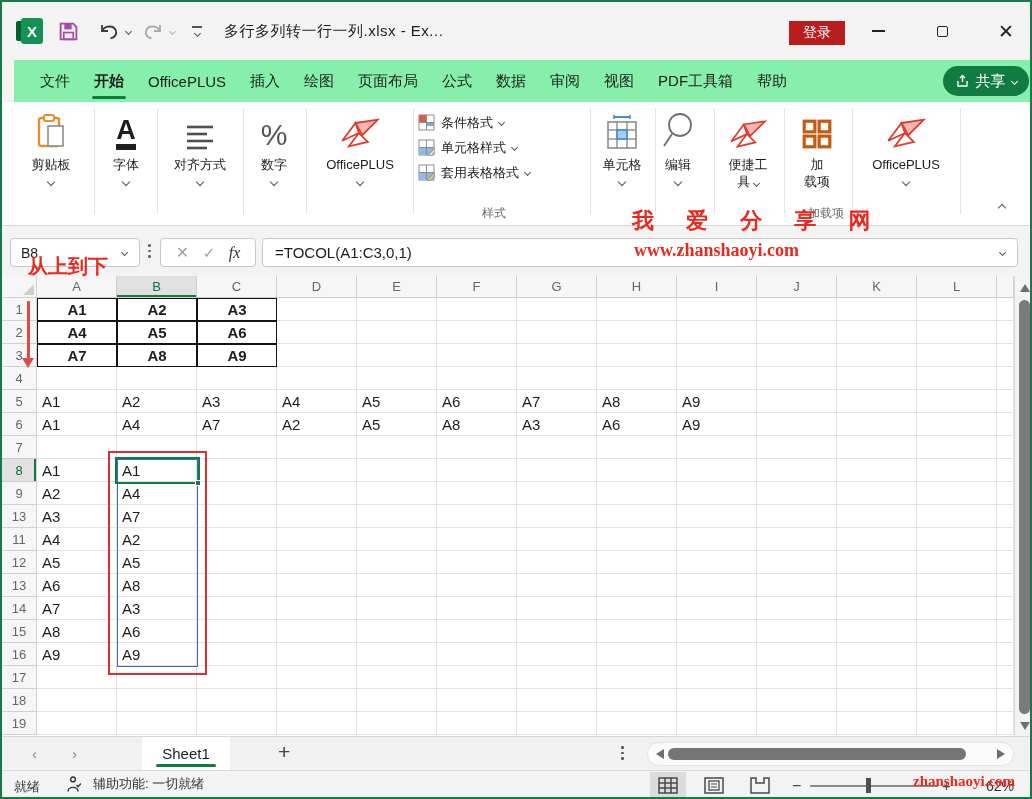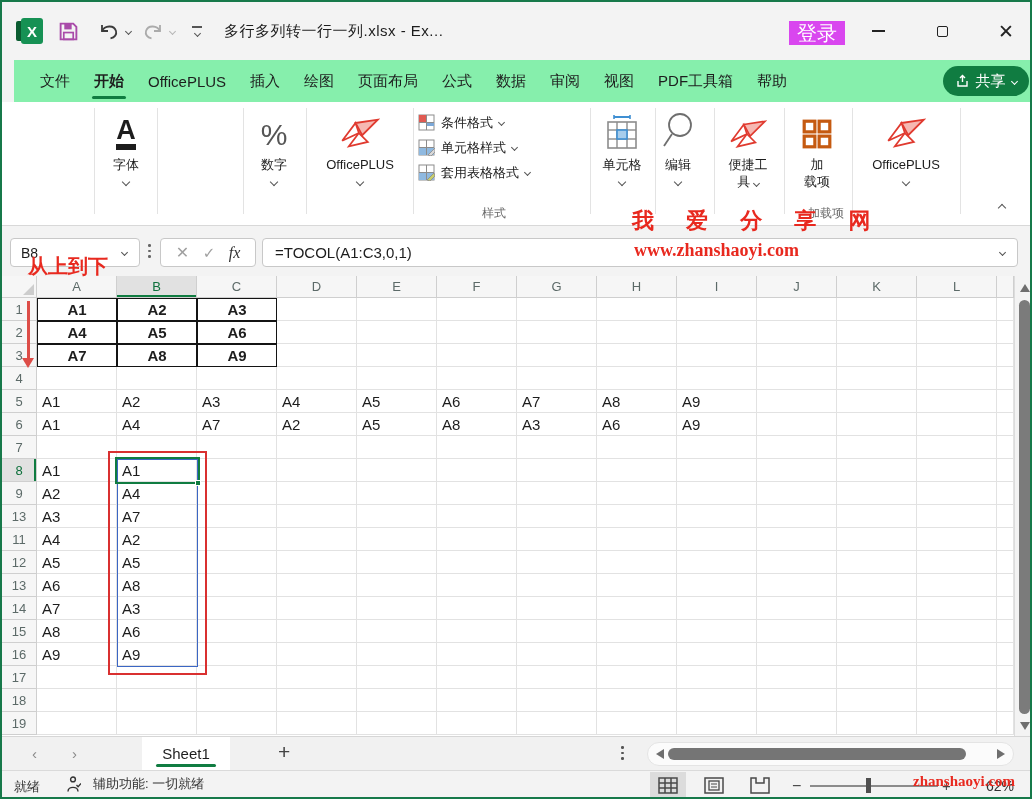--- a/index.html
+++ b/index.html
@@ -11,21 +11,21 @@
   .tb-item{position:absolute;top:0;height:58px;display:flex;align-items:center;}
   #excel-logo{left:14px;}
   #save-btn{left:56px;}
   #undo-btn{left:96px;}#undo-chv{left:124px;}
   #redo-btn{left:140px;}#redo-chv{left:168px;}
   #qat-chv{left:190px;flex-direction:column;justify-content:center;}
   #qat-chv .bar{width:10px;height:1.6px;background:#555;margin-bottom:3px;}
   #doc-title{left:222px;font-size:15px;color:#1d1d1d;letter-spacing:.5px;}
   #search-box{position:absolute;left:467px;top:11px;width:279px;height:37px;background:#fdfdfd;border:1px solid #d2d2d2;border-radius:4px;display:flex;align-items:center;padding-left:22px;}
   #search-box span{margin-left:14px;font-size:15px;color:#5a5a5a;}
-  #signin-btn{position:absolute;left:787px;top:19px;width:56px;height:24px;background:#d946ef;color:#fff;font-size:20px;display:flex;align-items:center;justify-content:center;}
+  #signin-btn{position:absolute;left:787px;top:19px;width:56px;height:24px;background:#b91c1c;color:#fff;font-size:14px;display:flex;align-items:center;justify-content:center;}
   .winctl{position:absolute;top:0;width:44px;height:58px;display:flex;align-items:center;justify-content:center;color:#222;}
   #min-btn{left:854px;}#max-btn{left:918px;}#close-btn{left:982px;font-size:19px;}
   #min-btn .bar{width:13px;height:1.6px;background:#222;}
   #max-btn .sq{width:11px;height:11px;border:1.4px solid #222;border-radius:2px;}
 
   
   #tabrow{position:absolute;left:0;top:58px;width:100%;height:42px;background:#86efac;margin-left:12px;}
   #ribbon-tabs{position:absolute;left:14px;top:0;height:42px;display:flex;align-items:center;}
   .rtab{padding:0 12px;font-size:15px;color:#1d1d1d;height:42px;display:flex;align-items:center;position:relative;}
   .rtab.active{font-weight:bold;}
@@ -200,29 +200,54 @@
       <svg width="14" height="14" viewBox="0 0 14 14">
           <path d="M2 7 v5 h9 v-5" fill="none" stroke="#fff" stroke-width="1.4"></path>
           <path d="M6.5 8 V2 M4 4 l2.5-2.5 L9 4" fill="none" stroke="#fff" stroke-width="1.4"></path>
         </svg>
       <span>共享</span>
       <span class="chv sm"></span>
     </div>
   </div>
 
   <div id="ribbon">
+    <div class="bigbtn" style="left:10px;width:78px;">
+      <div class="ic">
+        <svg width="32" height="36" viewBox="0 0 32 36">
+            <rect x="4" y="4" width="20" height="28" rx="2" fill="none" stroke="#e0912f" stroke-width="2.4"></rect>
+            <rect x="9" y="1" width="10" height="6" rx="2" fill="#fff" stroke="#e0912f" stroke-width="2"></rect>
+            <rect x="13" y="12" width="15" height="20" fill="#fff" stroke="#8c8c8c" stroke-width="1.6"></rect>
+          </svg>
+      </div>
+      <div class="lbl">剪贴板</div>
+        <span class="chv"></span>
+    </div>
     <div class="rsep" style="left:92px;"></div>
     <div class="bigbtn" style="left:96px;width:56px;">
       <div class="ic">
           <span class="fonticon-A">A</span>
         </div>
       <div class="lbl">字体</div>
         <span class="chv"></span>
     </div>
     <div class="rsep" style="left:155px;"></div>
+    <div class="bigbtn" style="left:158px;width:80px;">
+      <div class="ic">
+        <svg width="32" height="26" viewBox="0 0 32 26">
+            <g stroke="#4f4f4f" stroke-width="2.6">
+              <line x1="3" y1="3" x2="29" y2="3"></line>
+              <line x1="3" y1="10" x2="23" y2="10"></line>
+              <line x1="3" y1="17" x2="29" y2="17"></line>
+              <line x1="3" y1="24" x2="23" y2="24"></line>
+            </g>
+          </svg>
+      </div>
+      <div class="lbl">对齐方式</div>
+        <span class="chv"></span>
+    </div>
     <div class="rsep" style="left:241px;"></div>
     <div class="bigbtn" style="left:243px;width:58px;">
       <div class="ic">
           <span class="pct">%</span>
         </div>
       <div class="lbl">数字</div>
         <span class="chv"></span>
     </div>
     <div class="rsep" style="left:304px;"></div>
     <div class="bigbtn" style="left:308px;width:100px;">

